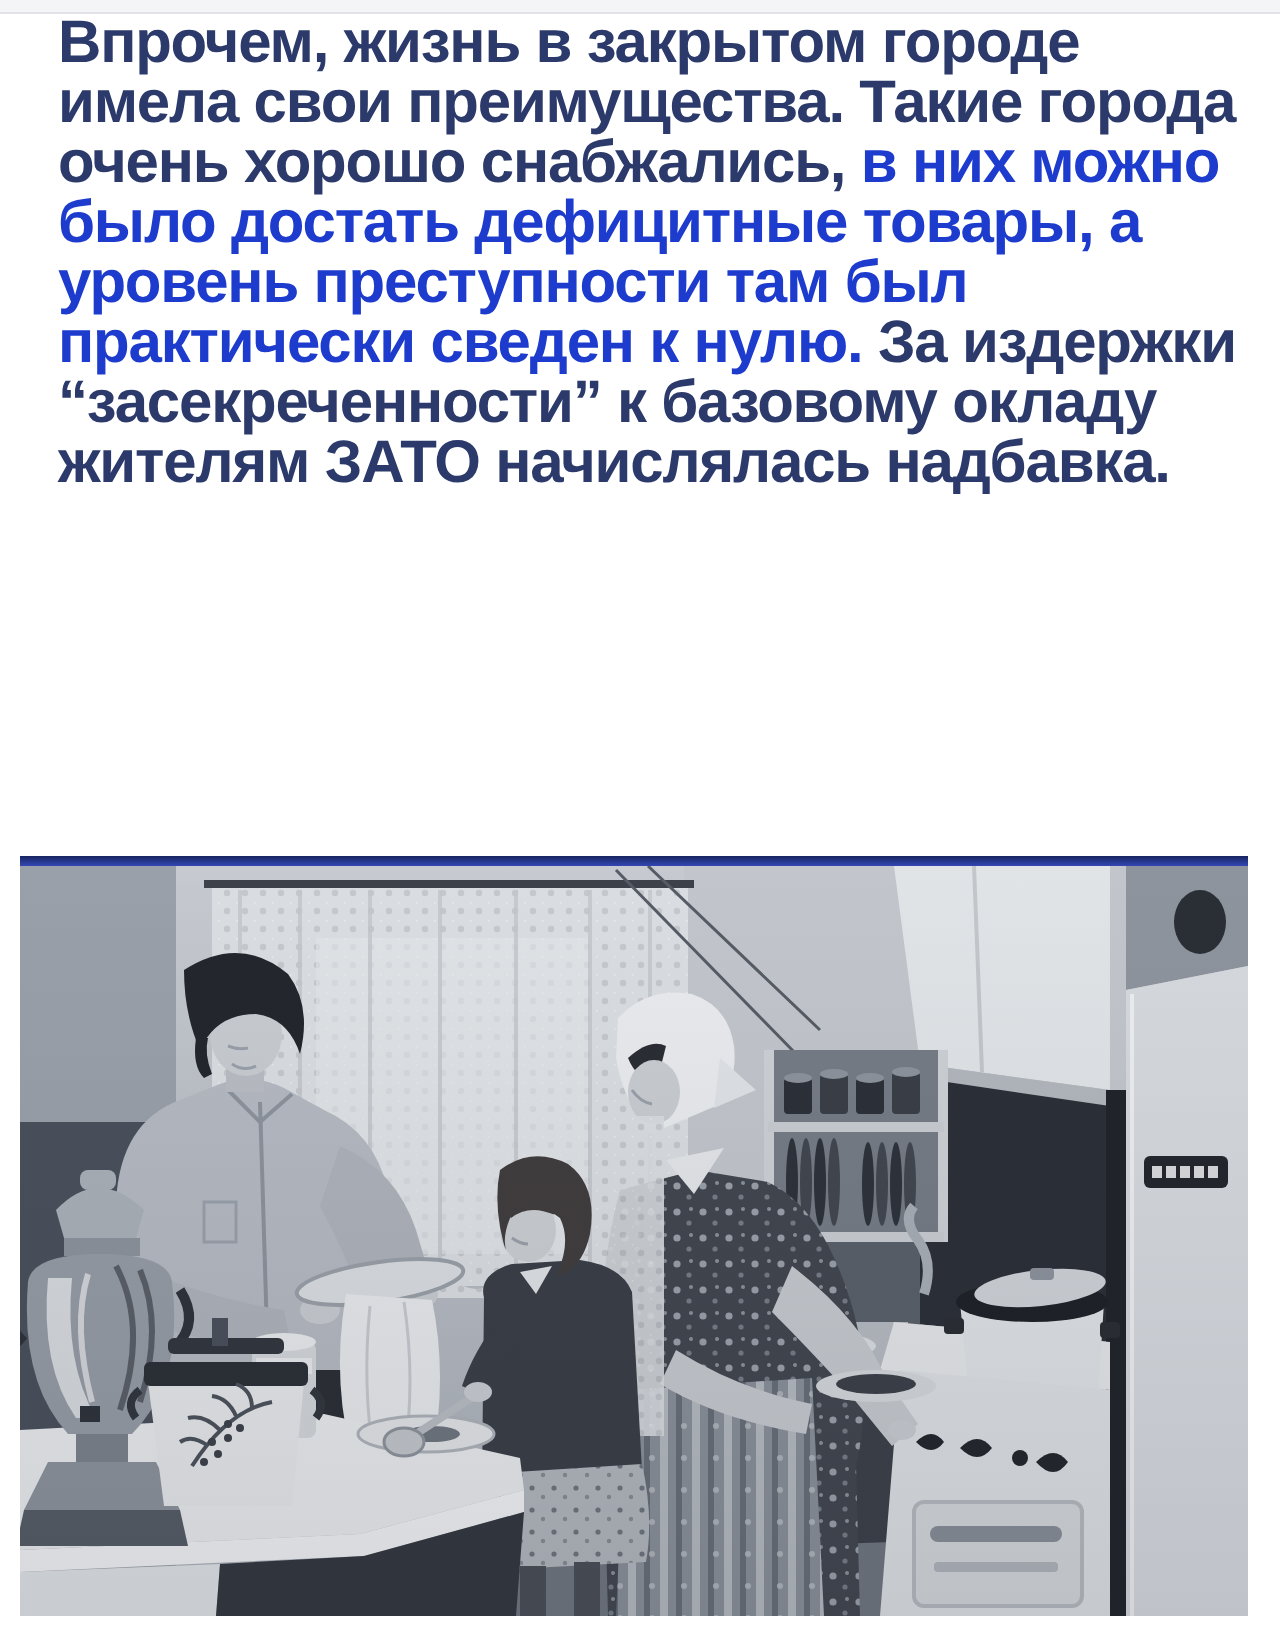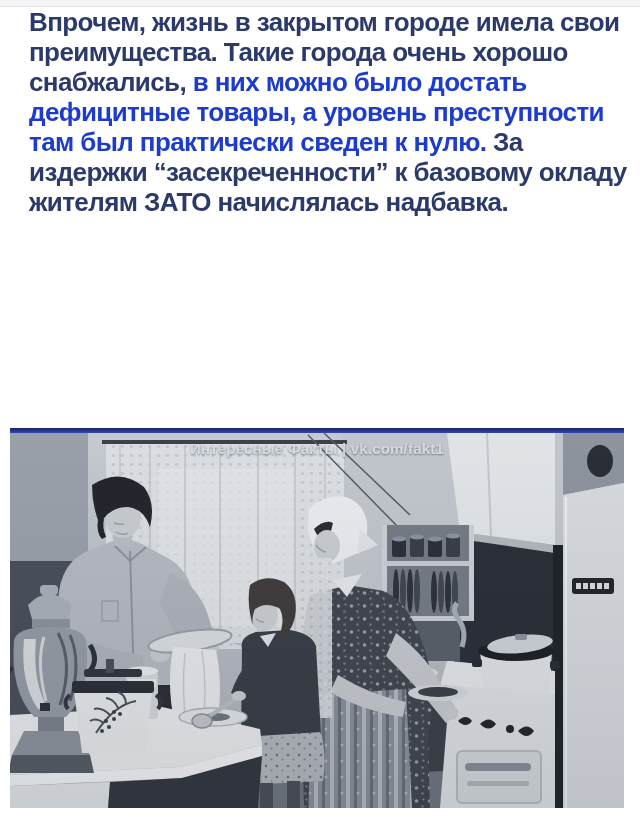--- a/index.html
+++ b/index.html
@@ -5,21 +5,21 @@
   html,body{margin:0;padding:0;}
   body{
     width:640px;height:826px;position:relative;overflow:hidden;
     background:var(--page-bg,#fff);
     font-family:"Liberation Sans", sans-serif;
   }
   .top-strip{position:absolute;top:0;left:0;right:0;height:6px;background:#f4f5f7;border-bottom:1px solid #e2e3e6;}
   .article{position:absolute;left:29px;top:7px;width:600px;}
   .article p{
     margin:0 0 24px 0;
-    font-size:26px;line-height:30px;font-weight:bold;letter-spacing:-0.6px;
+    font-size:30px;line-height:30px;font-weight:bold;letter-spacing:-0.6px;
     color:var(--text-dark,#2b3a6b);
   }
   .article .tone-bright{color:var(--text-bright,#1d3cce);}
   .article .tone-dark{color:var(--text-dark,#2b3a6b);}
   .photo-frame{position:absolute;left:10px;top:428px;width:614px;height:380px;}
   .divider{height:5px;background:linear-gradient(var(--divider-top,#16245e), var(--divider-bottom,#3447b6));}
   .photo{position:relative;width:614px;height:375px;background:#b4b9c0;overflow:hidden;}
   .photo svg{display:block;}
   .watermark{
     position:absolute;top:7px;left:0;right:0;text-align:center;
@@ -281,15 +281,14 @@
       </g>
       <g>
         <line x1="232" y1="262" x2="198" y2="284" stroke="#b9bdc3" stroke-width="4"></line>
         <ellipse cx="192" cy="288" rx="10" ry="7" fill="#c3c7cc" stroke="#8d939c" stroke-width="1.5"></ellipse>
         <ellipse cx="229" cy="263" rx="7" ry="5" fill="#c9ccd1"></ellipse>
       </g>
 
       <rect x="0" y="0" width="614" height="375" fill="url(#vign)"></rect>
     </svg>
 
-    <div class="watermark">Интересные Факты | vk.com/fakt1</div>
   </div>
 </div>
 
 </body></html>

